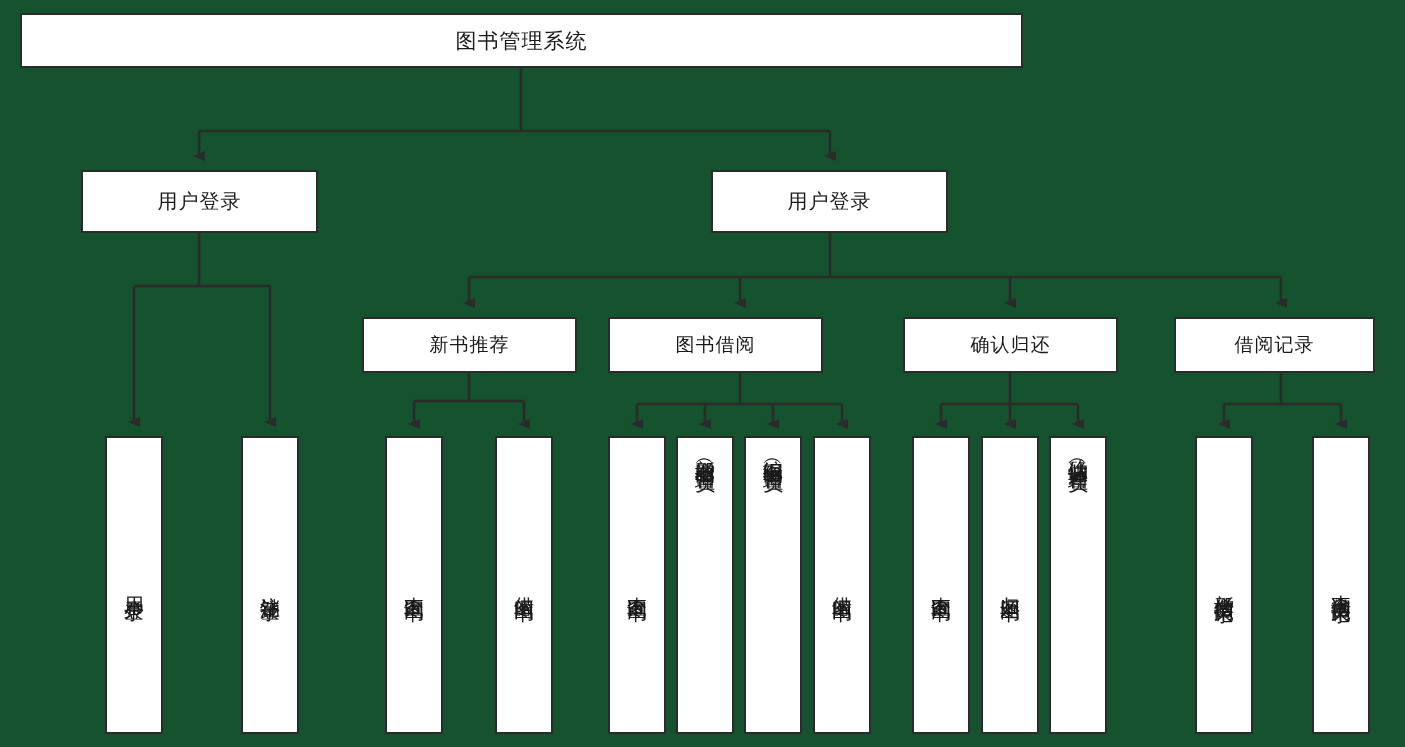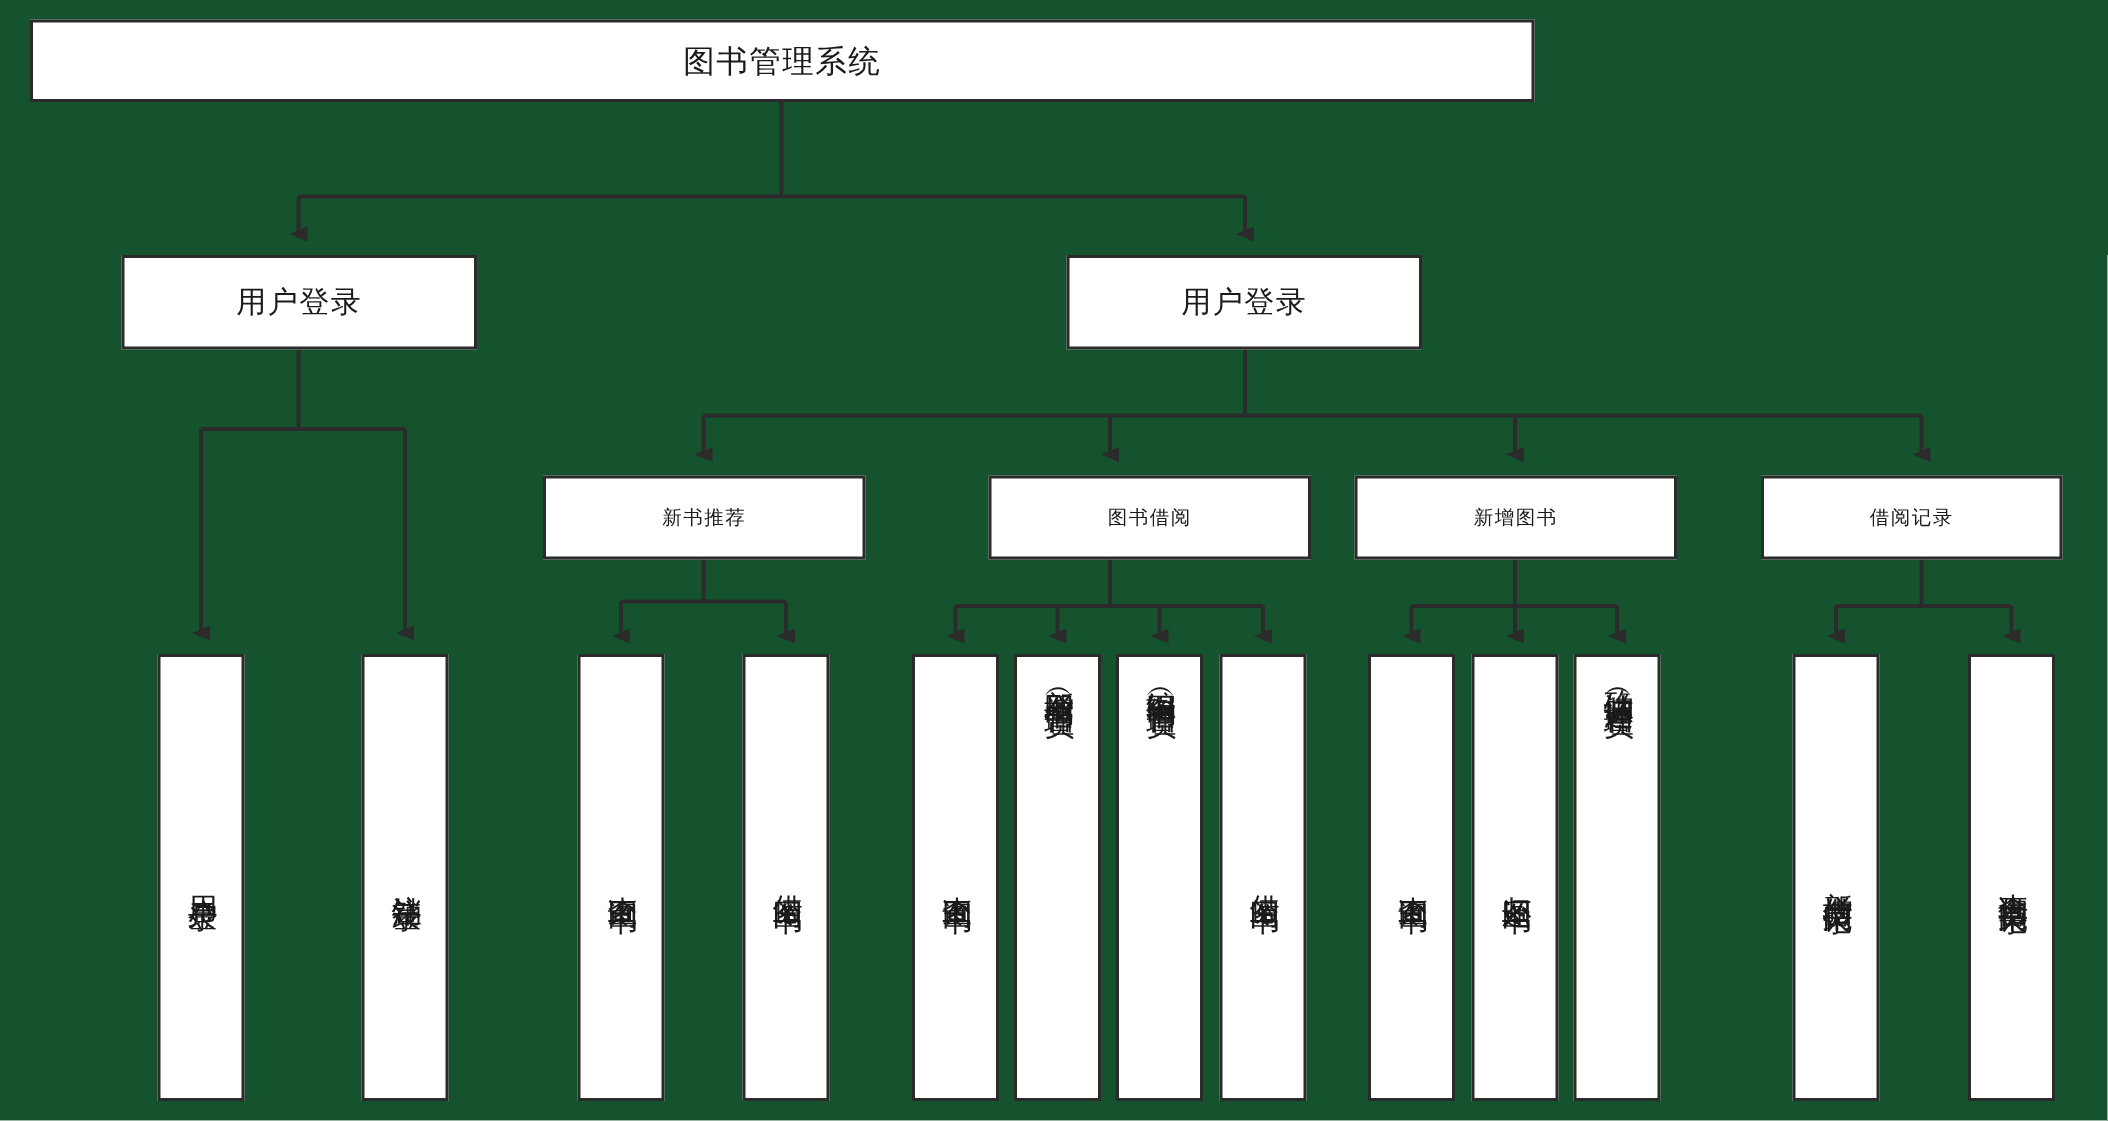--- a/index.html
+++ b/index.html
@@ -33,21 +33,21 @@
   }
   .node.root{
     font-size:21px;
     letter-spacing:1px;
   }
   .node.lvl2{
     font-size:20px;
     letter-spacing:1px;
   }
   .node.lvl3{
-    font-size:13px;
+    font-size:19px;
     letter-spacing:1px;
   }
   .node.leaf{
     font-size:20px;
     align-items:flex-start;
     justify-content:center;
     padding-top:6px;
   }
   .node.leaf.mid{
     align-items:center;
@@ -134,25 +134,25 @@
   <div class="node lvl2" style="left:81px;top:170px;width:237px;height:63px;">
     <span>用户登录</span>
   </div>
   <div class="node lvl2" style="left:711px;top:170px;width:237px;height:63px;">
     <span>用户登录</span>
   </div>
 
   <div class="node lvl3" style="left:362px;top:317px;width:215px;height:56px;">
     <span>新书推荐</span>
   </div>
-  <div class="node lvl3" style="left:659px;top:317px;width:215px;height:56px;">
+  <div class="node lvl3" style="left:608px;top:317px;width:215px;height:56px;">
     <span>图书借阅</span>
   </div>
   <div class="node lvl3" style="left:903px;top:317px;width:215px;height:56px;">
-    <span>新增图书</span>
+    <span>确认归还</span>
   </div>
   <div class="node lvl3" style="left:1174px;top:317px;width:201px;height:56px;font-family:Liberation Mono, monospace;">
     <span>借阅记录</span>
   </div>
 
   <div class="node leaf mid" style="left:105px;top:436px;width:58px;height:298px;">
     <span class="vtext">用户登录</span>
   </div>
   <div class="node leaf mid" style="left:241px;top:436px;width:58px;height:298px;">
     <span class="vtext">注销登录</span>

